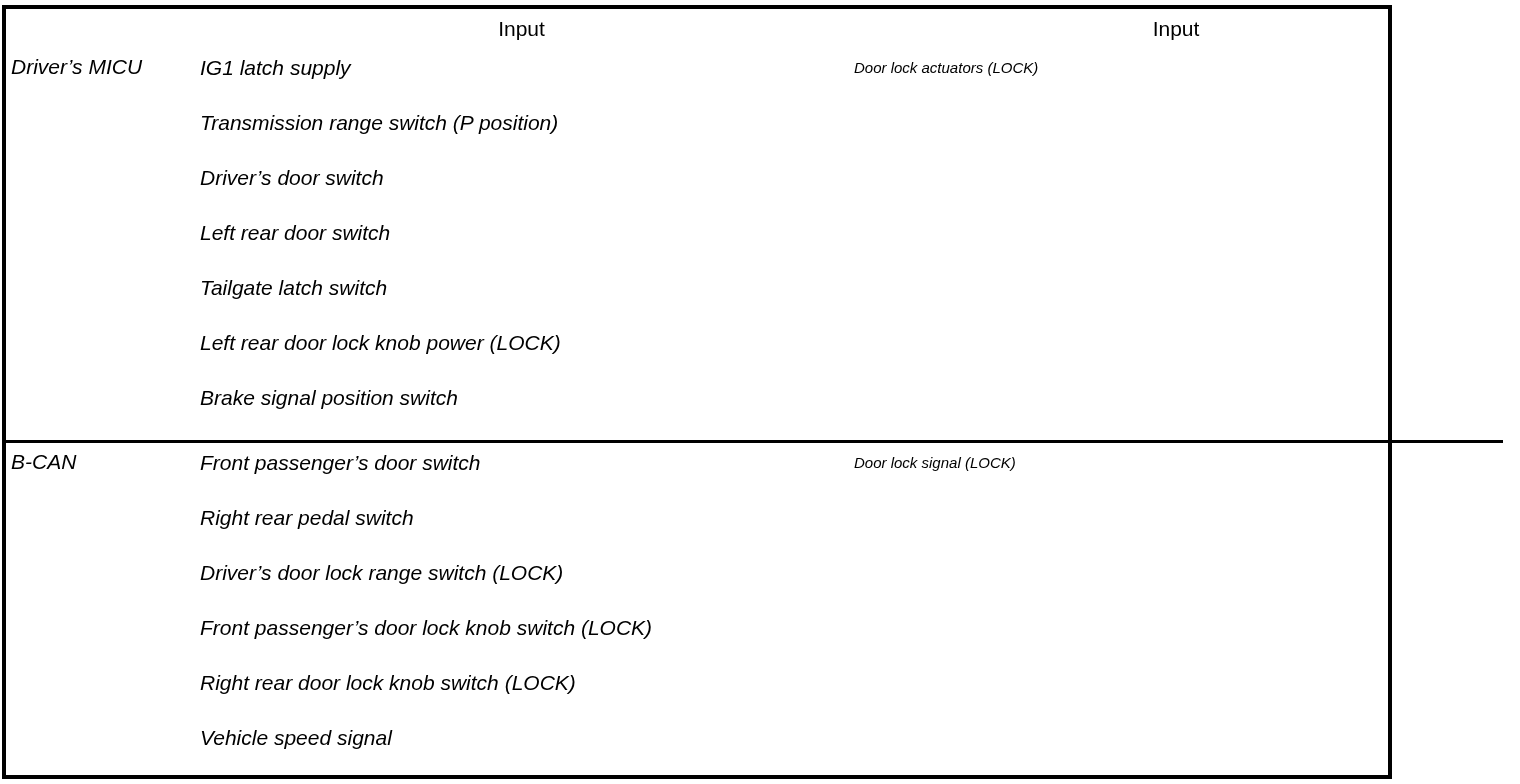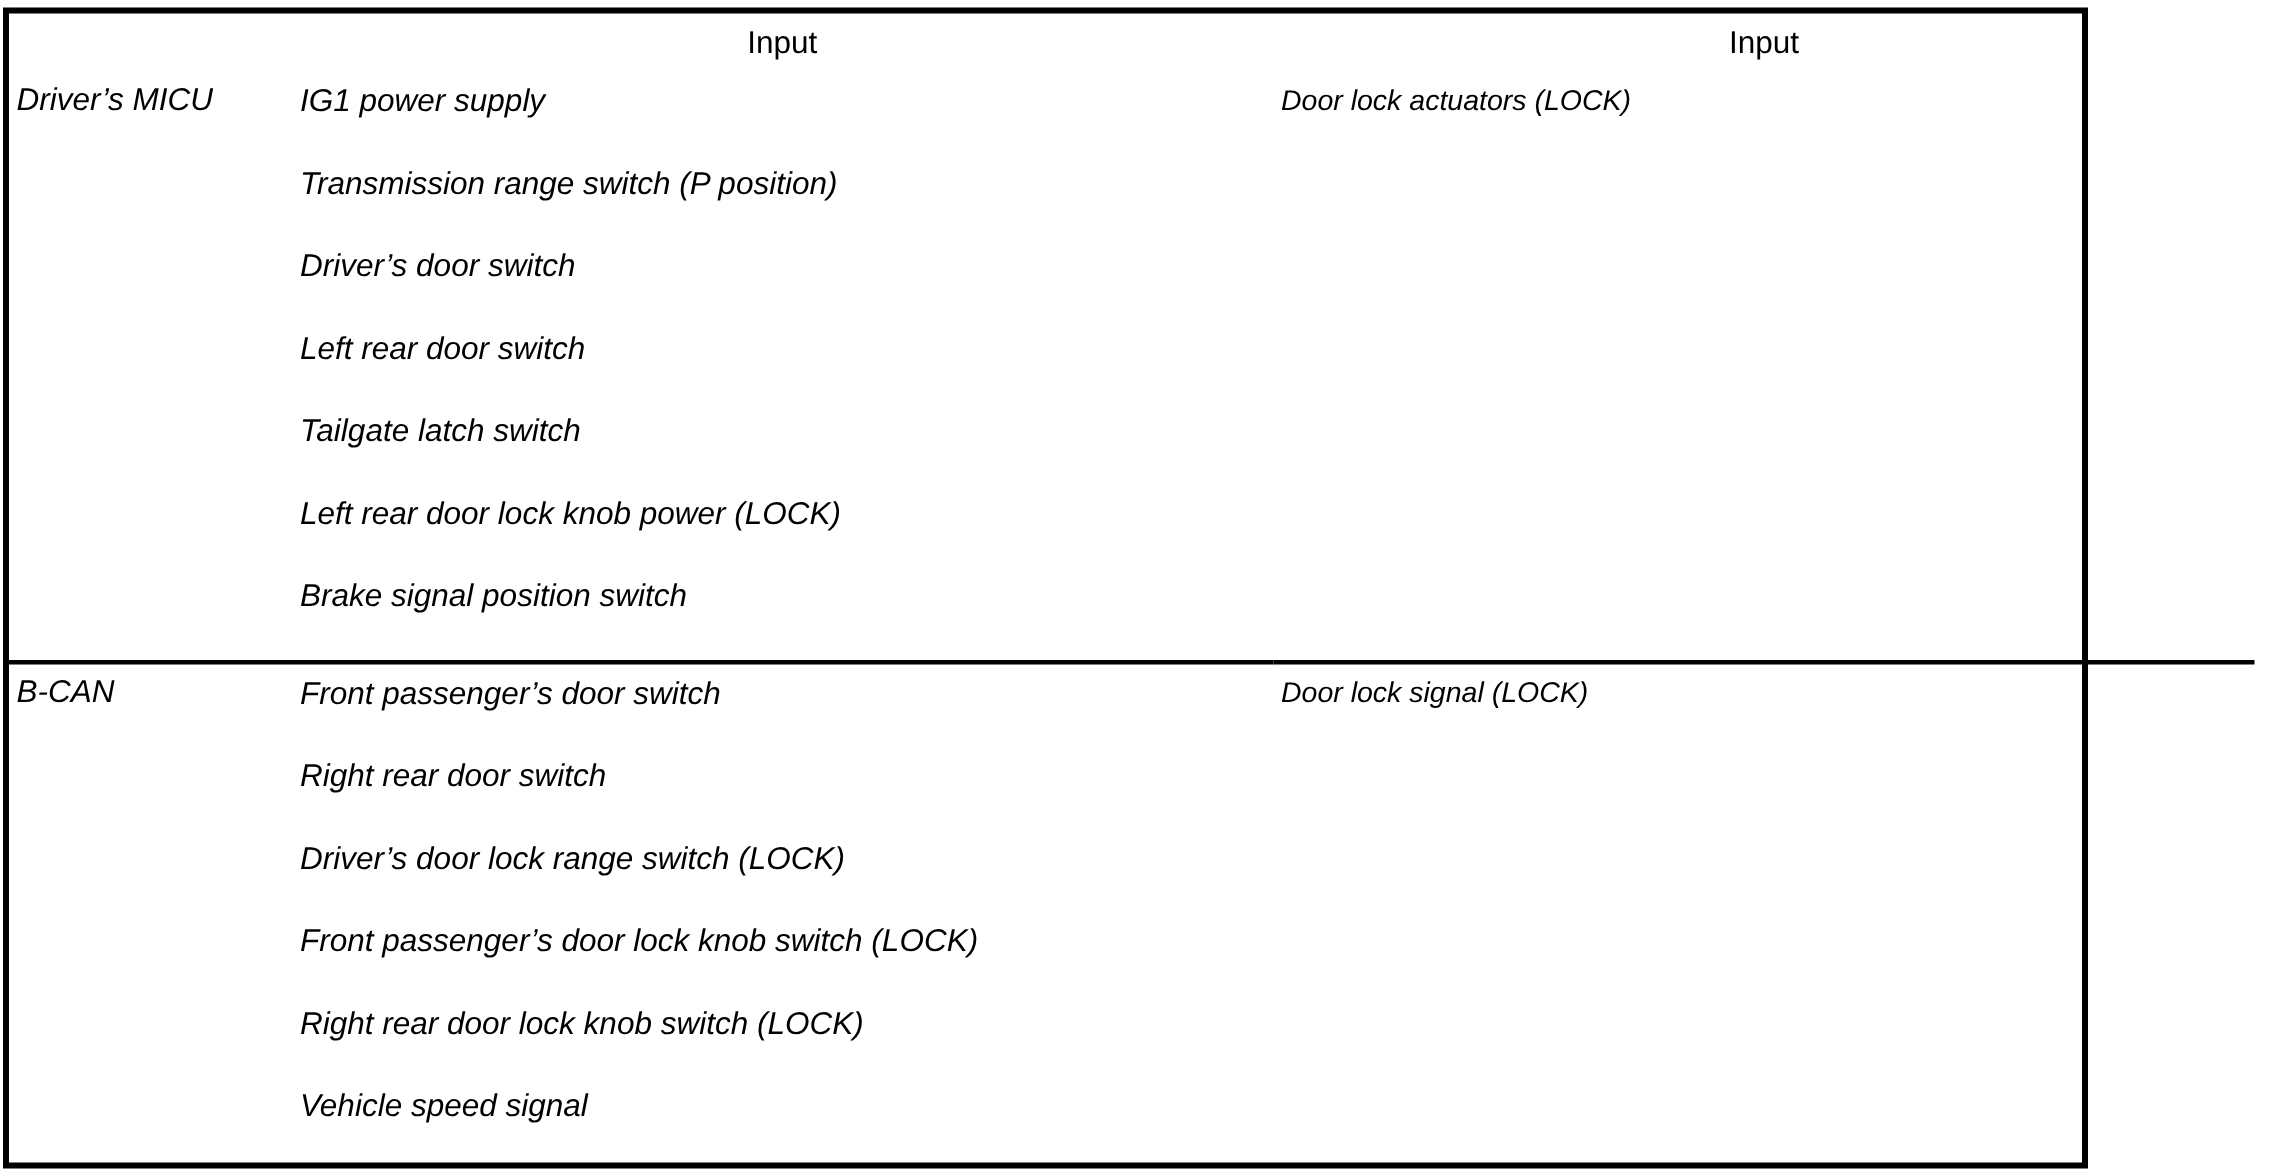--- a/index.html
+++ b/index.html
@@ -98,21 +98,21 @@
   }
 
   .out-list {
     list-style: none;
     margin: 0;
     padding: 7px 0 0 5px;
   }
   .out-list li {
     height: 55px;
     line-height: 26px;
-    font-size: 19px;
+    font-size: 15px;
     white-space: nowrap;
   }
 </style>
 </head>
 <body>
 
 <div class="table-wrap">
   <table class="io-table">
     <colgroup>
       <col class="col-system">
@@ -127,21 +127,21 @@
       </tr>
     </thead>
     <tbody>
 
       <tr class="section-row">
         <td class="cell-system">
           <span class="sys-label">Driver’s MICU</span>
         </td>
         <td class="cell-input">
           <ul class="item-list">
-            <li>IG1 power supply</li>
+            <li>IG1 latch supply</li>
             <li>Transmission range switch (P position)</li>
             <li>Driver’s door switch</li>
             <li>Left rear door switch</li>
             <li>Tailgate latch switch</li>
             <li>Left rear door lock knob power (LOCK)</li>
             <li>Brake signal position switch</li>
           </ul>
         </td>
         <td class="cell-output">
           <ul class="out-list">
@@ -150,21 +150,21 @@
         </td>
       </tr>
 
       <tr class="section-row">
         <td class="cell-system">
           <span class="sys-label">B-CAN</span>
         </td>
         <td class="cell-input">
           <ul class="item-list">
             <li>Front passenger’s door switch</li>
-            <li>Right rear door switch</li>
+            <li>Right rear pedal switch</li>
             <li>Driver’s door lock range switch (LOCK)</li>
             <li>Front passenger’s door lock knob switch (LOCK)</li>
             <li>Right rear door lock knob switch (LOCK)</li>
             <li>Vehicle speed signal</li>
             <li>Engine speed signal</li>
           </ul>
         </td>
         <td class="cell-output">
           <ul class="out-list">
             <li>Door lock signal (LOCK)</li>

